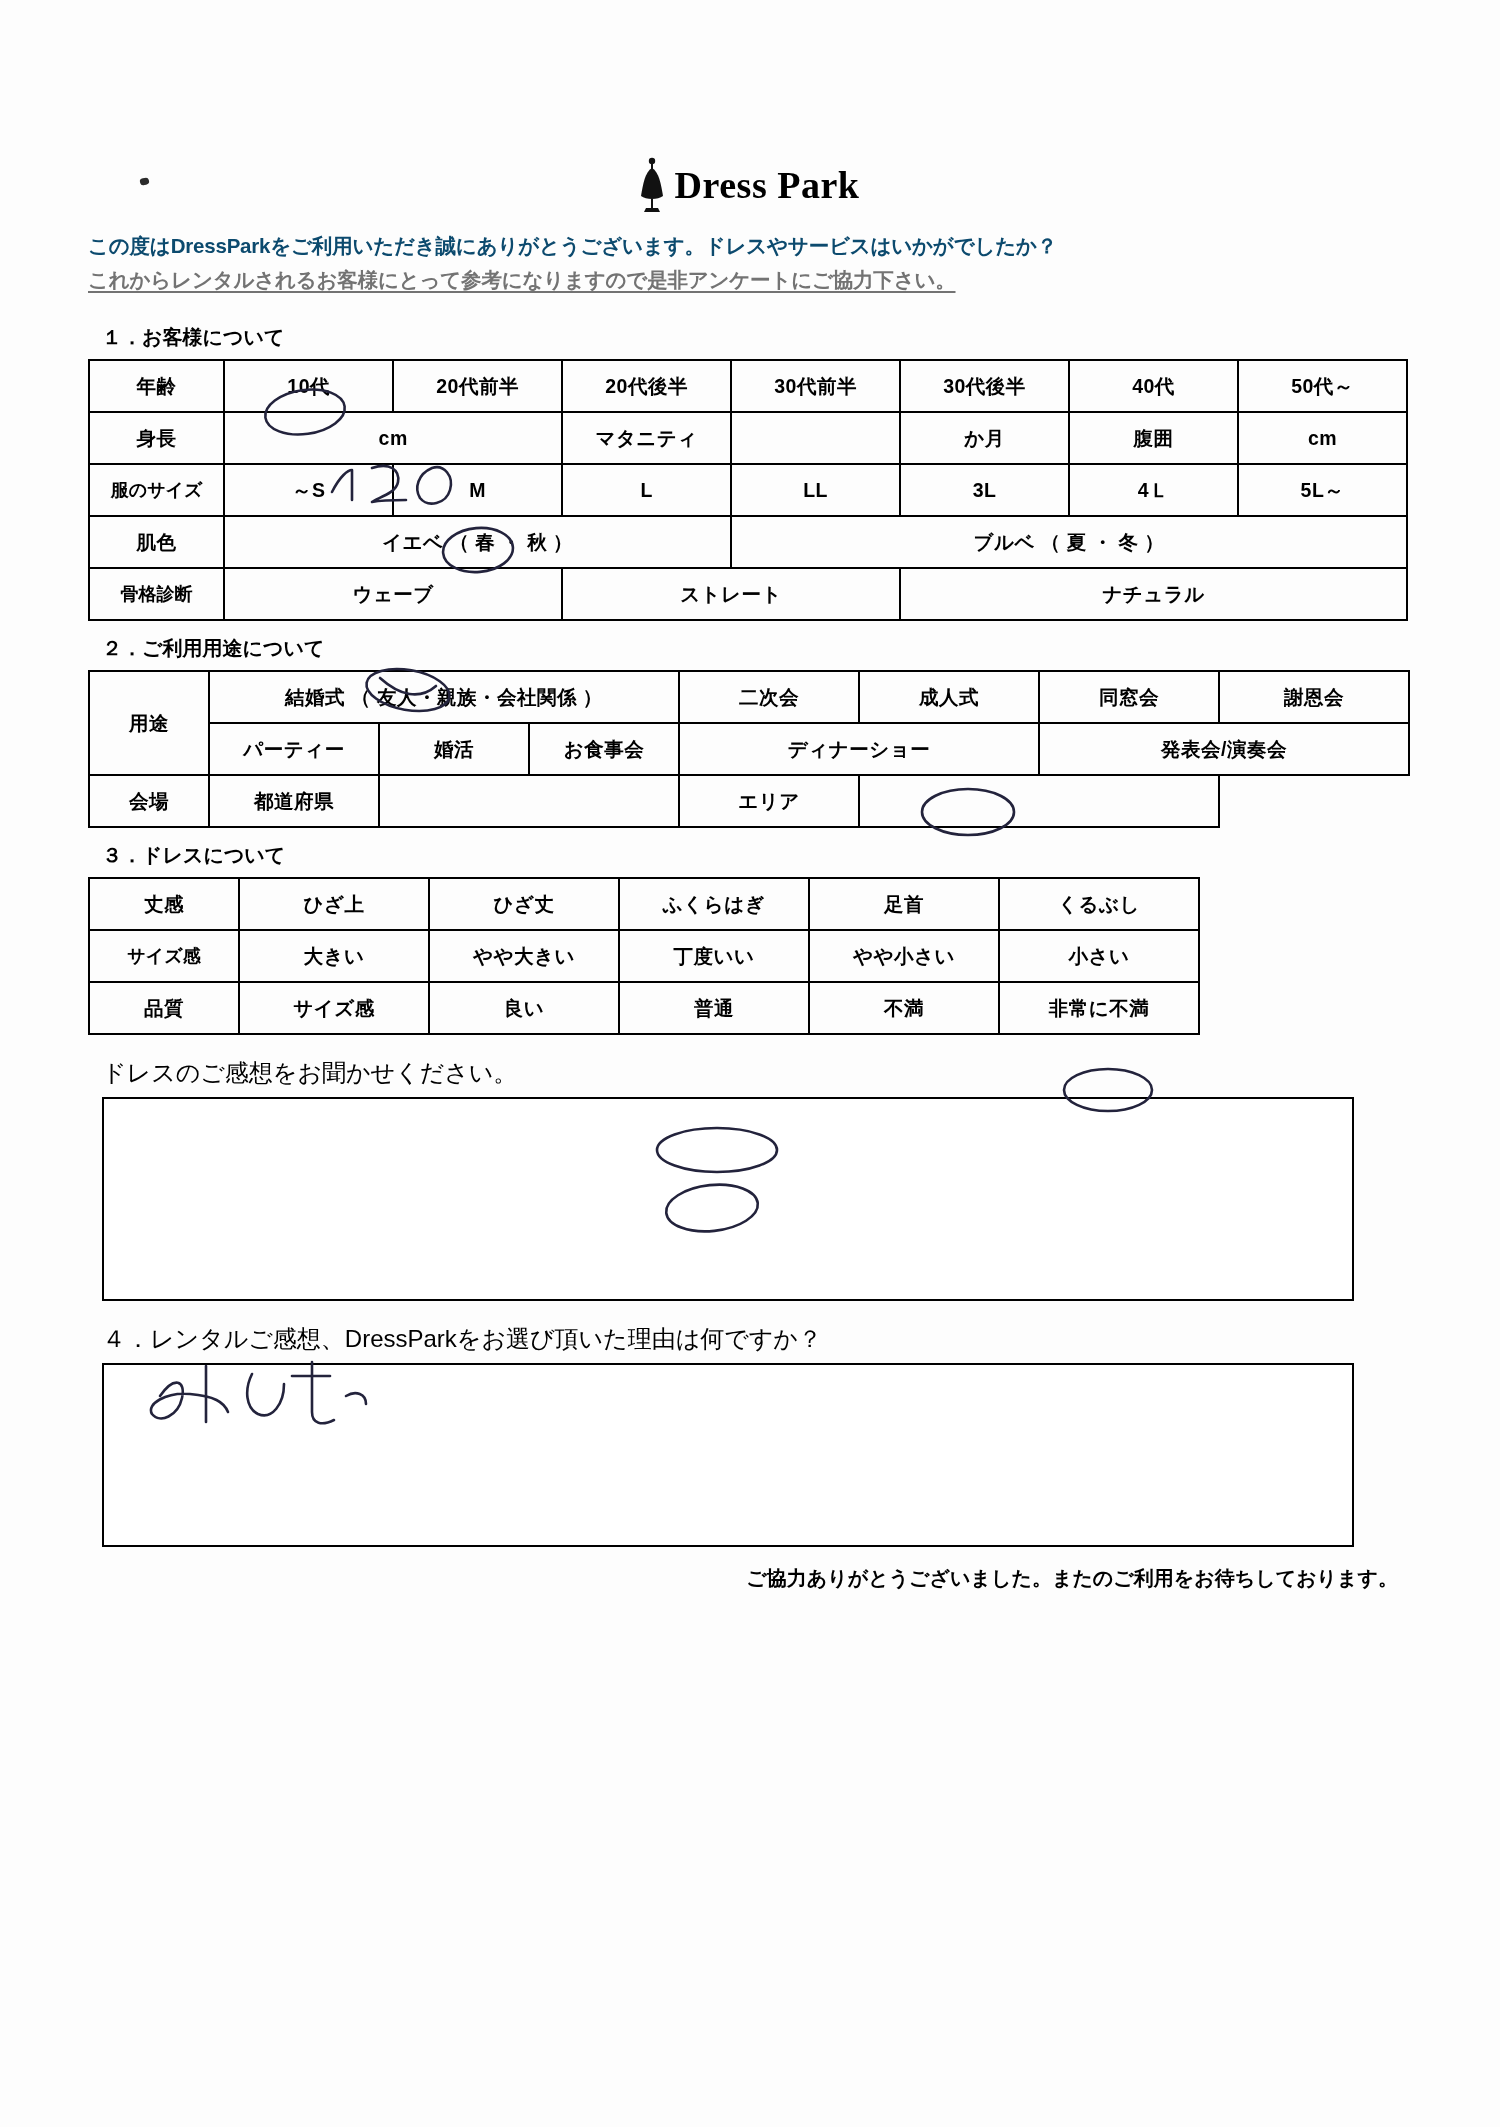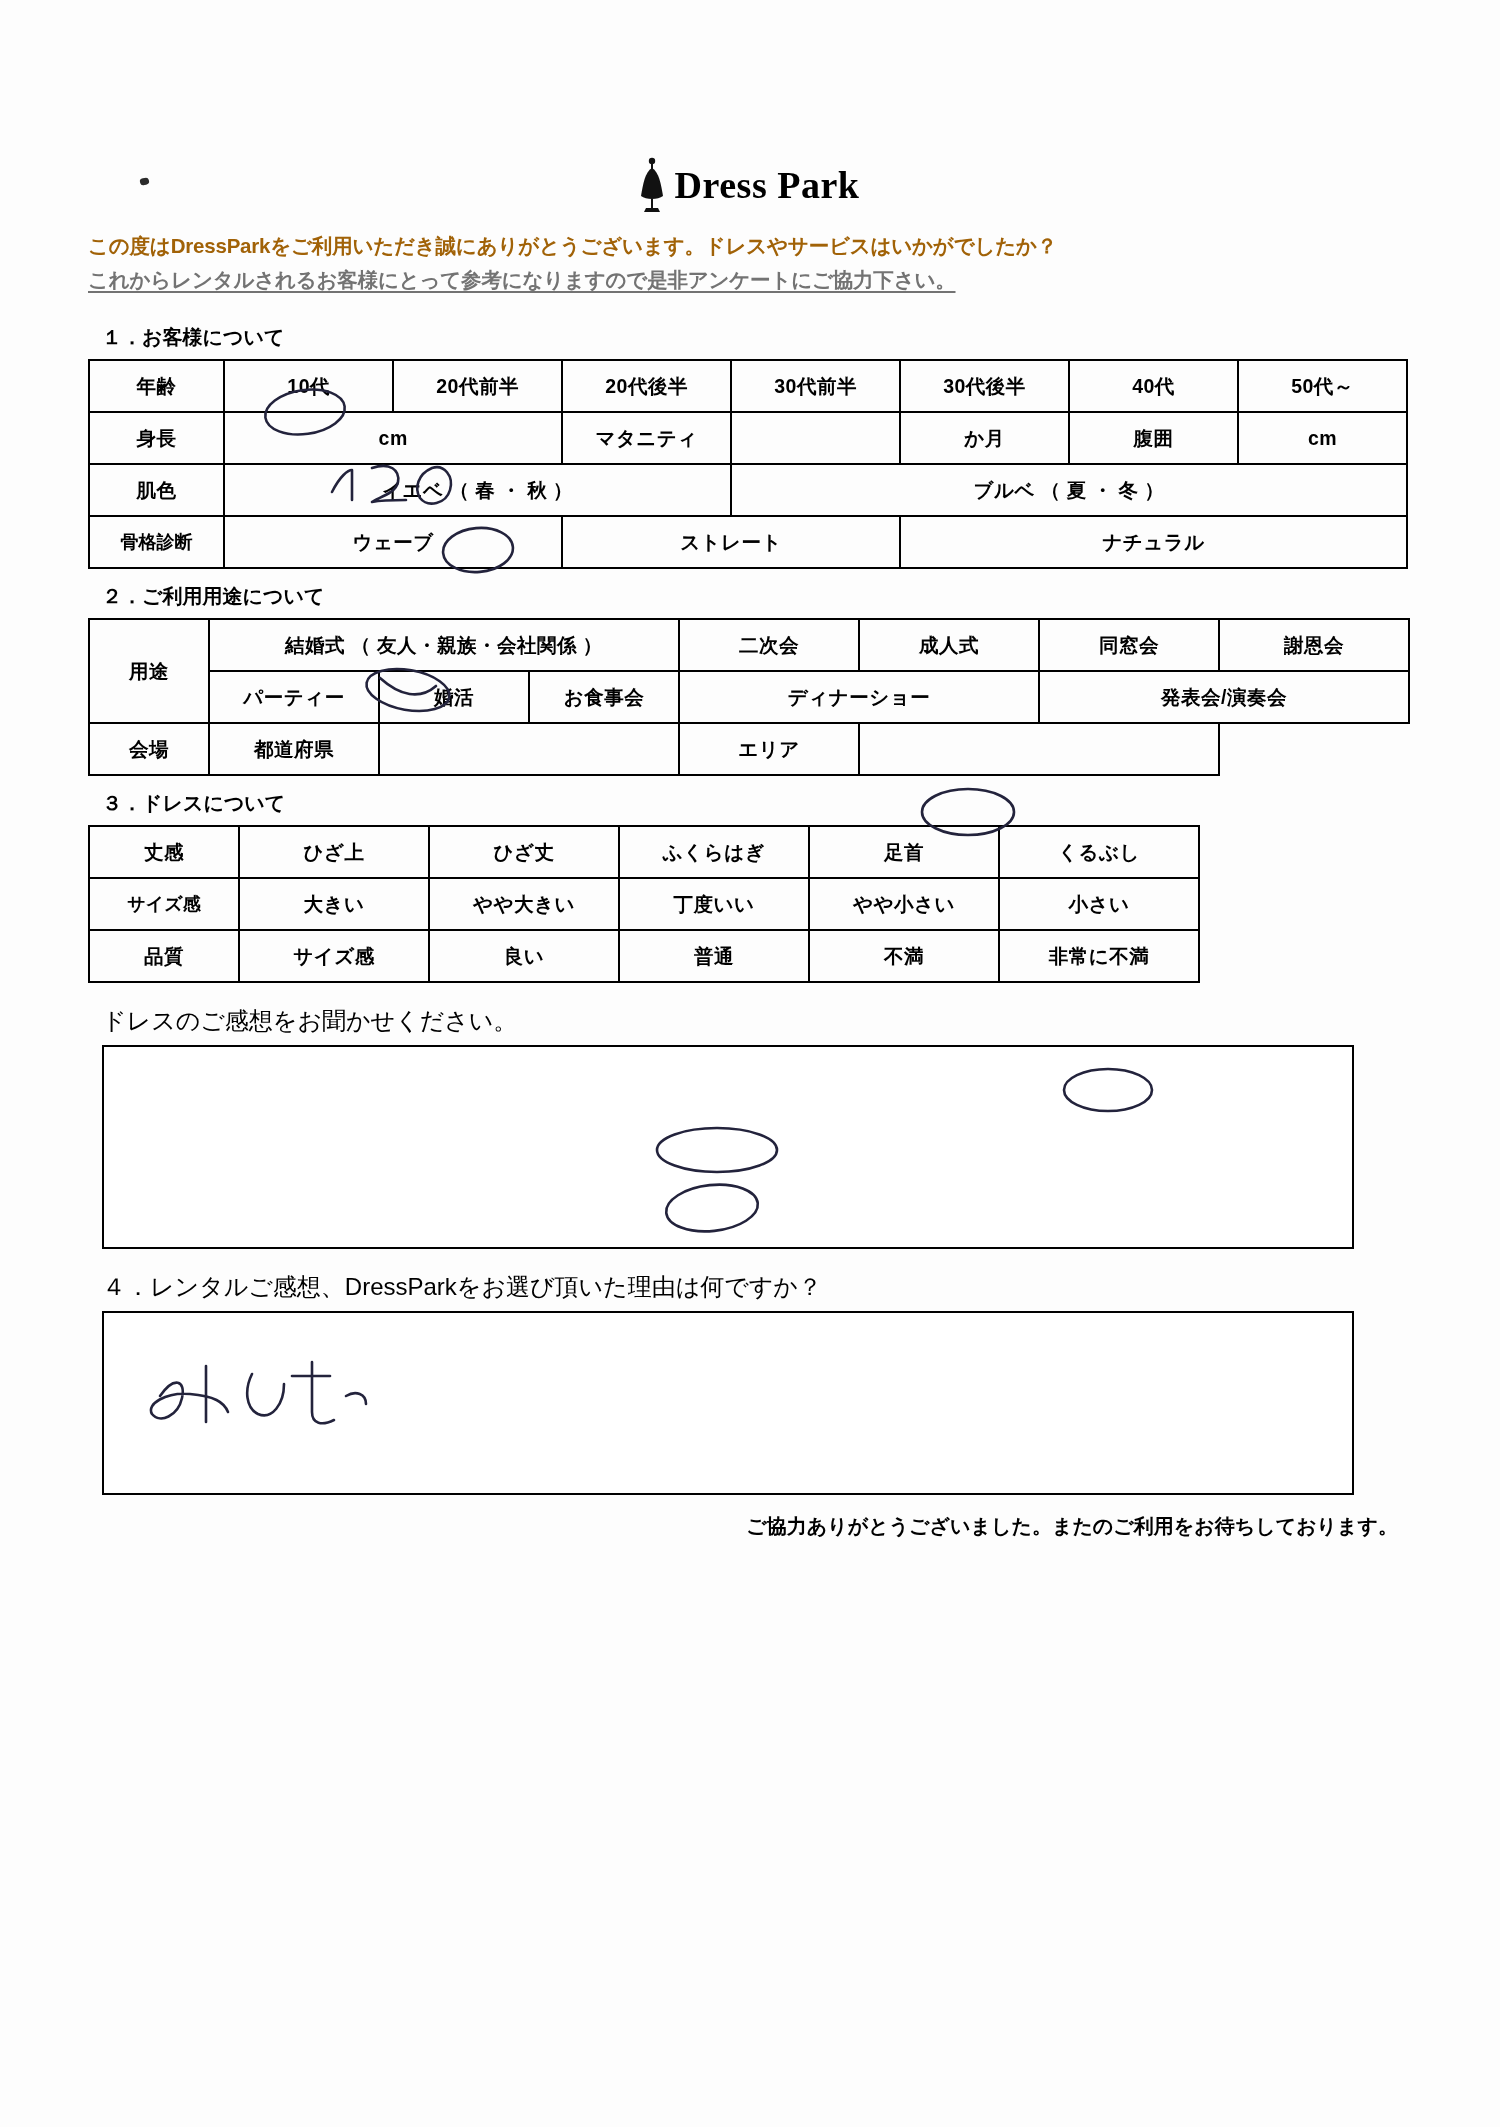--- a/index.html
+++ b/index.html
@@ -59,21 +59,21 @@
     border-radius: 40%;
     transform: rotate(-14deg);
   }
 
   
   .intro1 {
     font-size: 20.5px;
     letter-spacing: -0.2px;
     margin: 4px 0 6px 0;
     font-weight: 700;
-    color: #a16207;
+    color: #0c4a6e;
   }
   .intro2 {
     font-size: 20.5px;
     letter-spacing: -0.2px;
     font-weight: 700;
     text-decoration: underline;
     text-underline-offset: 4px;
     margin-bottom: 16px;
     display: inline-block;
     color: #737373;
@@ -195,20 +195,30 @@
         <td>50代～</td>
       </tr>
       <tr>
         <td class="lbl">身長</td>
         <td colspan="2" class="right-txt">cm</td>
         <td>マタニティ</td>
         <td></td>
         <td>か月</td>
         <td>腹囲</td>
         <td>cm</td>
+      </tr>
+      <tr>
+        <td class="lbl" style="font-size:18px;letter-spacing:0px">服のサイズ</td>
+        <td>～S</td>
+        <td>M</td>
+        <td>L</td>
+        <td>LL</td>
+        <td>3L</td>
+        <td>4Ｌ</td>
+        <td>5L～</td>
       </tr>
       <tr>
         <td class="lbl">肌色</td>
         <td colspan="3" class="spaced">イエベ （ 春 ・ 秋 ）</td>
         <td colspan="4" class="spaced">ブルベ （ 夏 ・ 冬 ）</td>
       </tr>
       <tr>
         <td class="lbl" style="font-size:18px;letter-spacing:0px">骨格診断</td>
         <td colspan="2">ウェーブ</td>
         <td colspan="2">ストレート</td>

